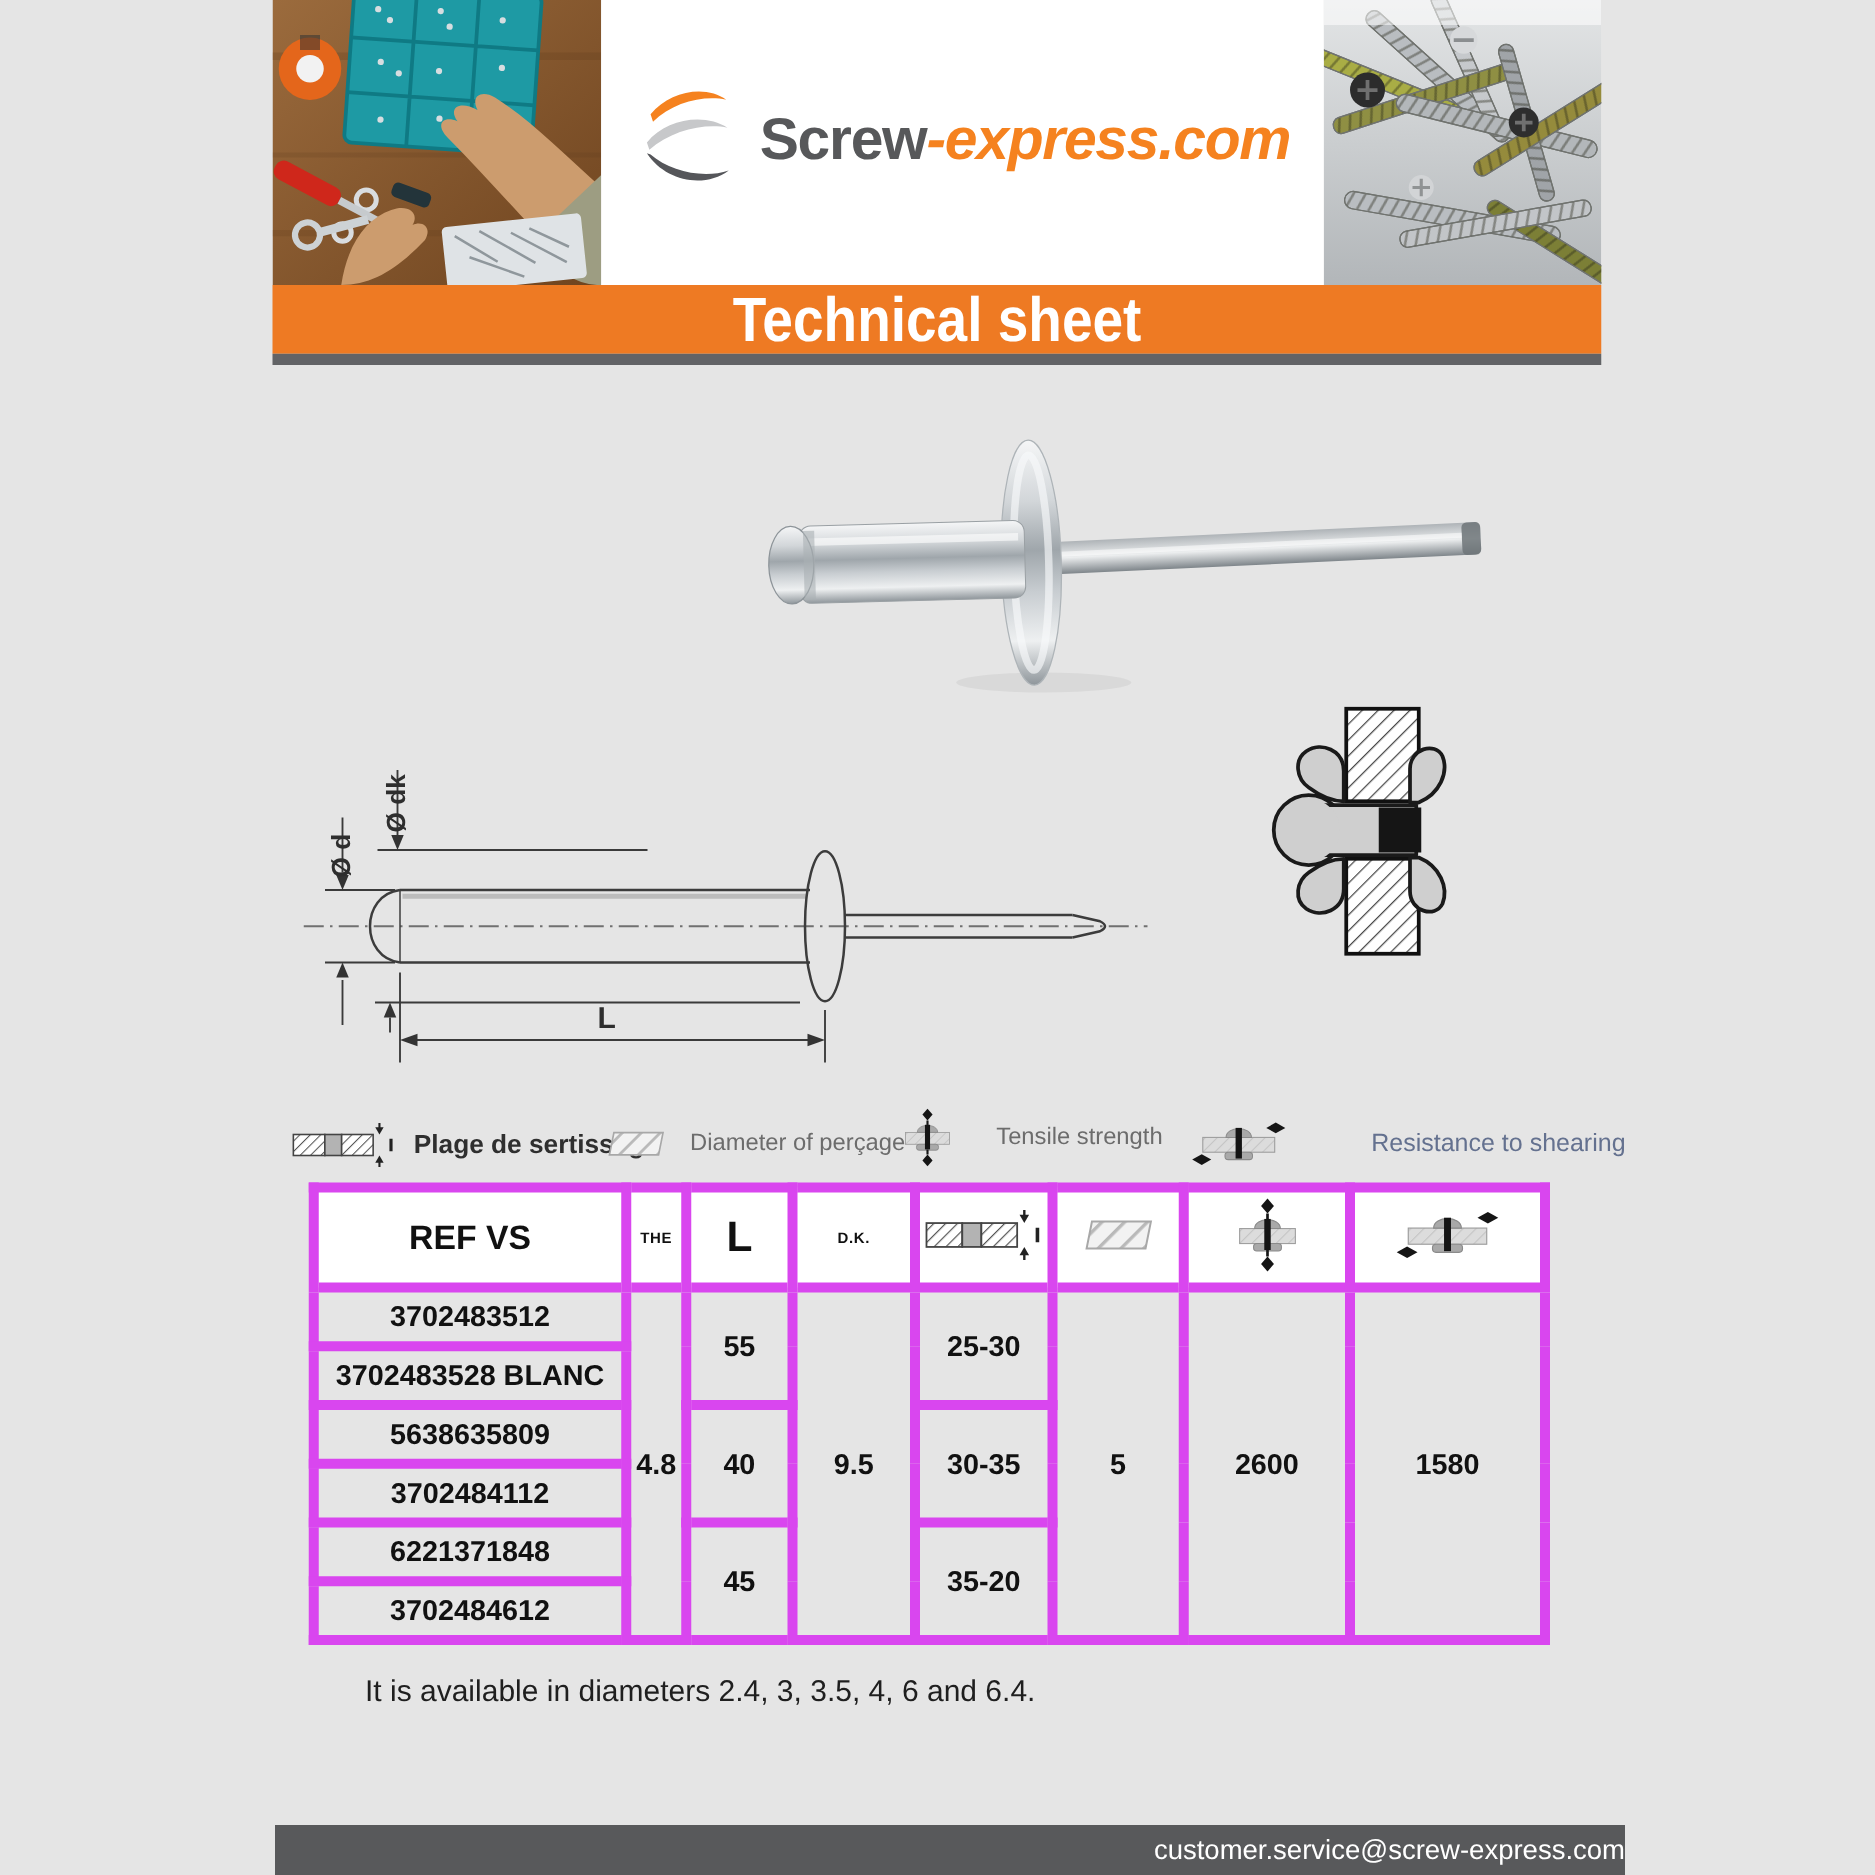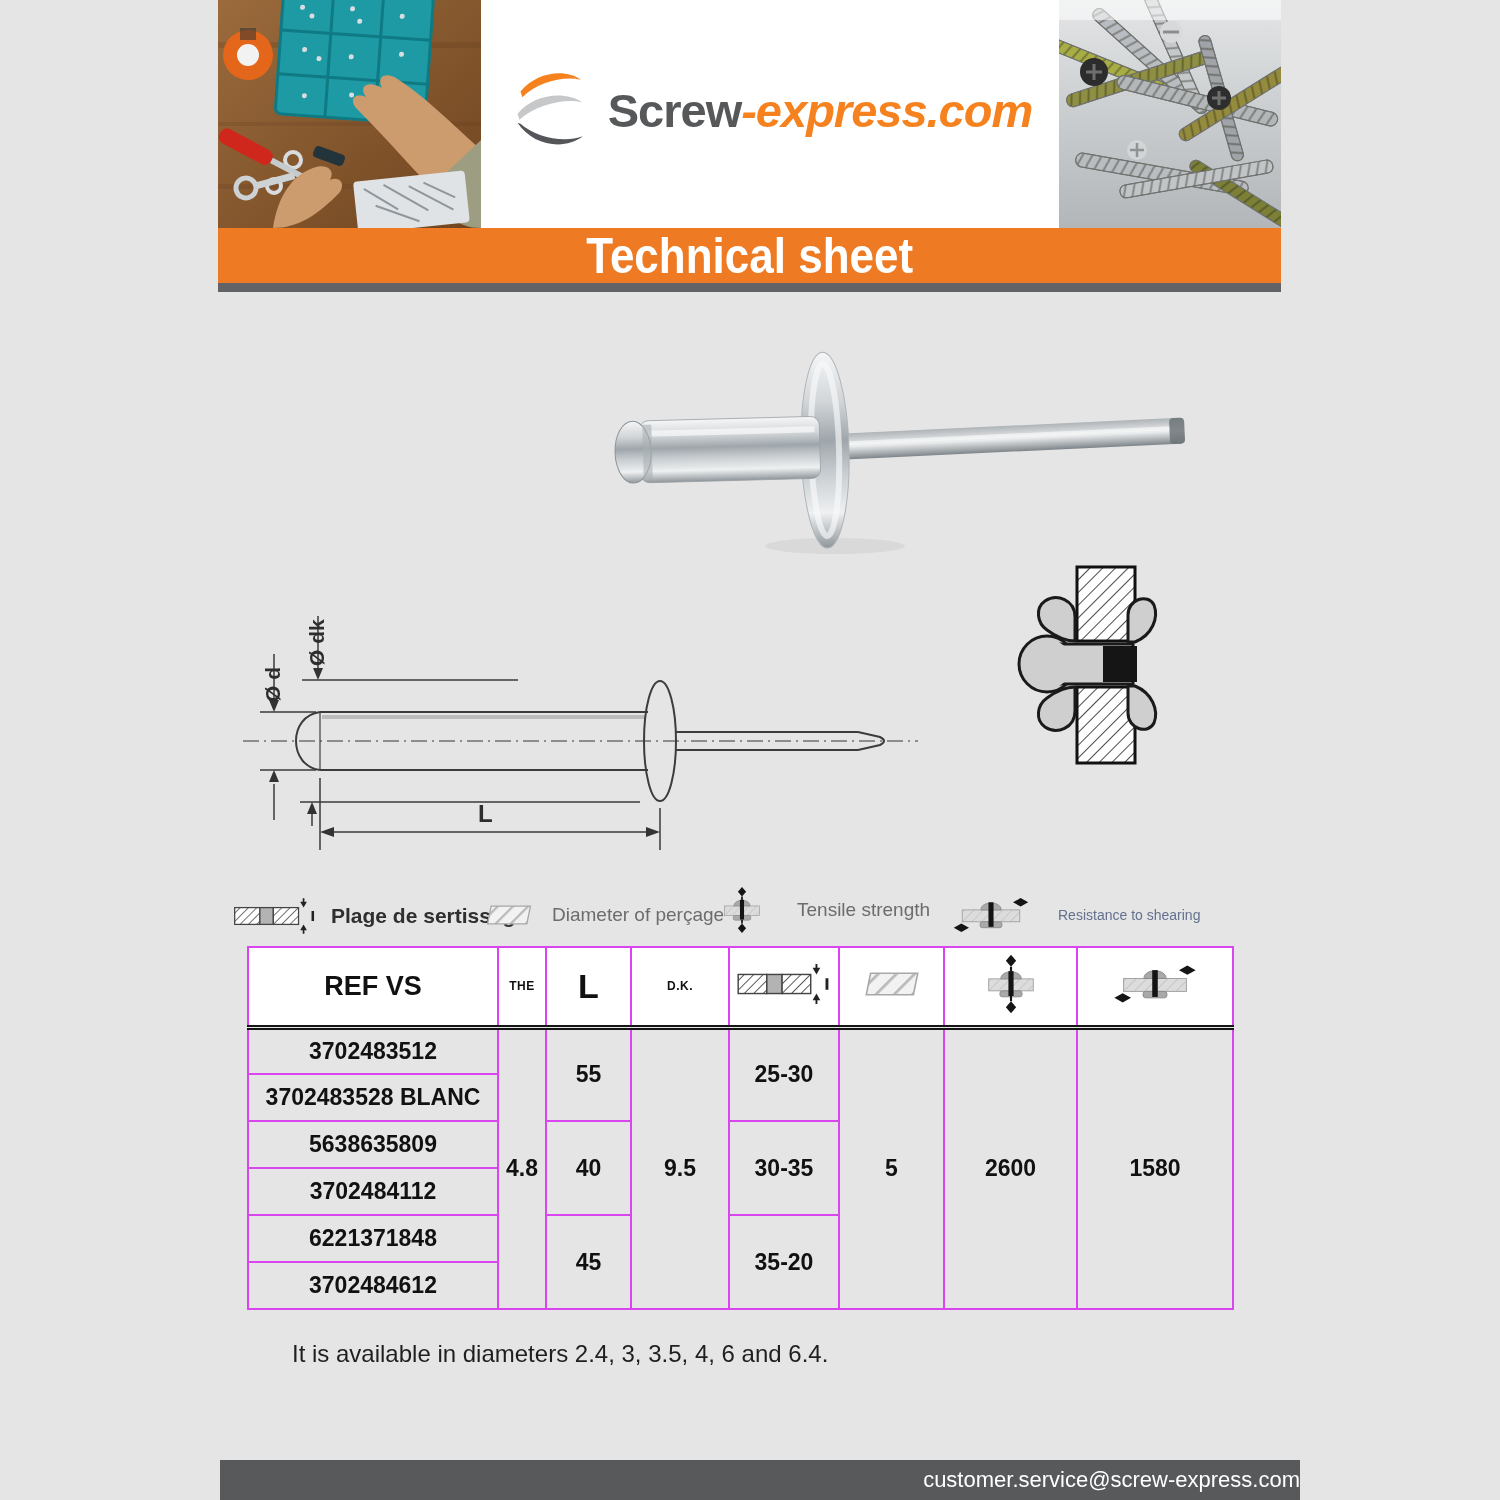--- a/index.html
+++ b/index.html
@@ -20,25 +20,25 @@
   .gray-strip{position:absolute;left:218px;top:283px;width:1063px;height:9px;background:#626366;}
 
   
   .legend-item{position:absolute;display:flex;align-items:center;}
   #leg1{left:233px;top:897px;gap:14px;}
   #leg2{left:484px;top:903px;gap:18px;}
   #leg3{left:723px;top:880px;gap:36px;}
   #leg4{left:952px;top:893px;gap:28px;}
   .leg-label-strong{font-size:21px;font-weight:bold;color:#2f2f2f;}
   .leg-label{font-size:19px;color:#6c6c6c;}
-  .leg-label-blue{font-size:14px;color:#64718f;}
+  .leg-label-blue{font-size:20px;color:#64718f;margin-left:39px;}
 
   
   table.spec{position:absolute;left:247px;top:946px;width:985px;border-collapse:collapse;table-layout:fixed;}
-  table.spec th, table.spec td{border:2px solid #d946ef;text-align:center;vertical-align:middle;padding:0;color:#111;}
+  table.spec th, table.spec td{border:8px solid #d946ef;text-align:center;vertical-align:middle;padding:0;color:#111;}
   table.spec thead tr{height:80px;}
   table.spec thead th{border-bottom:5px double #151515;background:#fff;}
   table.spec tbody tr{height:47px;}
   .th-ref{font-size:27px;font-weight:bold;}
   .th-small{font-size:12px;font-weight:600;letter-spacing:.5px;}
   .th-L{font-size:34px;font-weight:bold;}
   td.val{font-size:23px;font-weight:bold;}
   td.vtop{vertical-align:top;padding-top:10px;}
 
   

